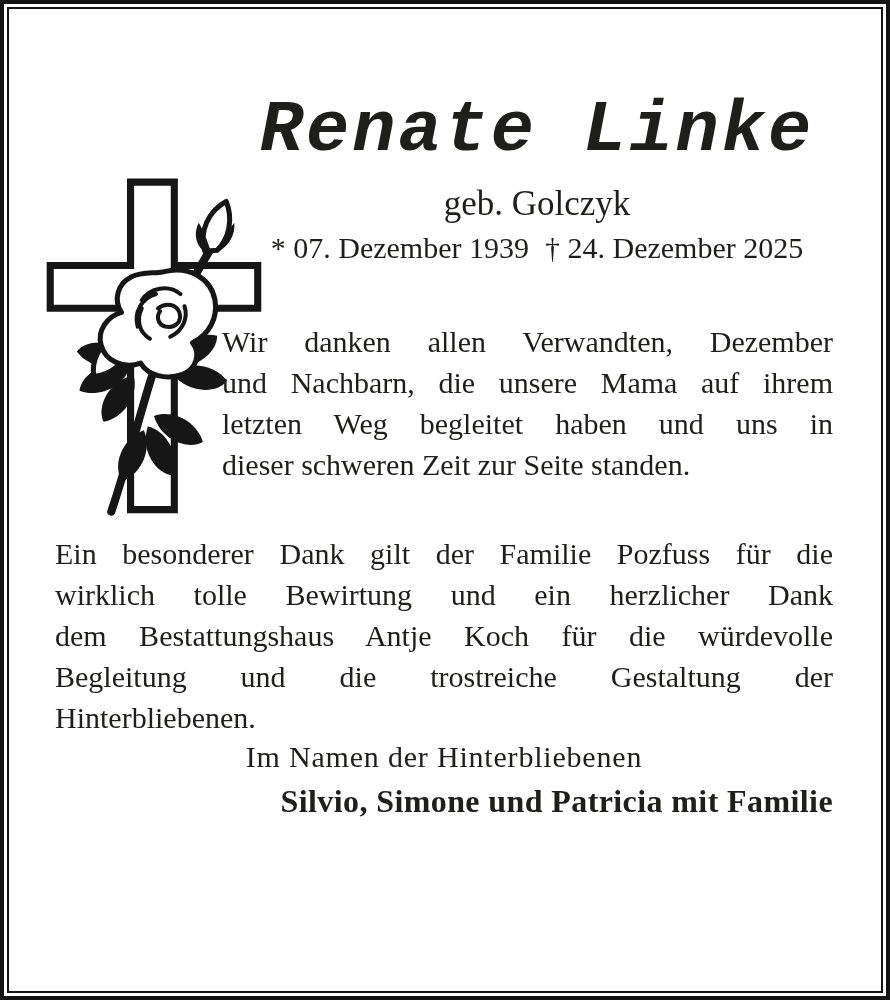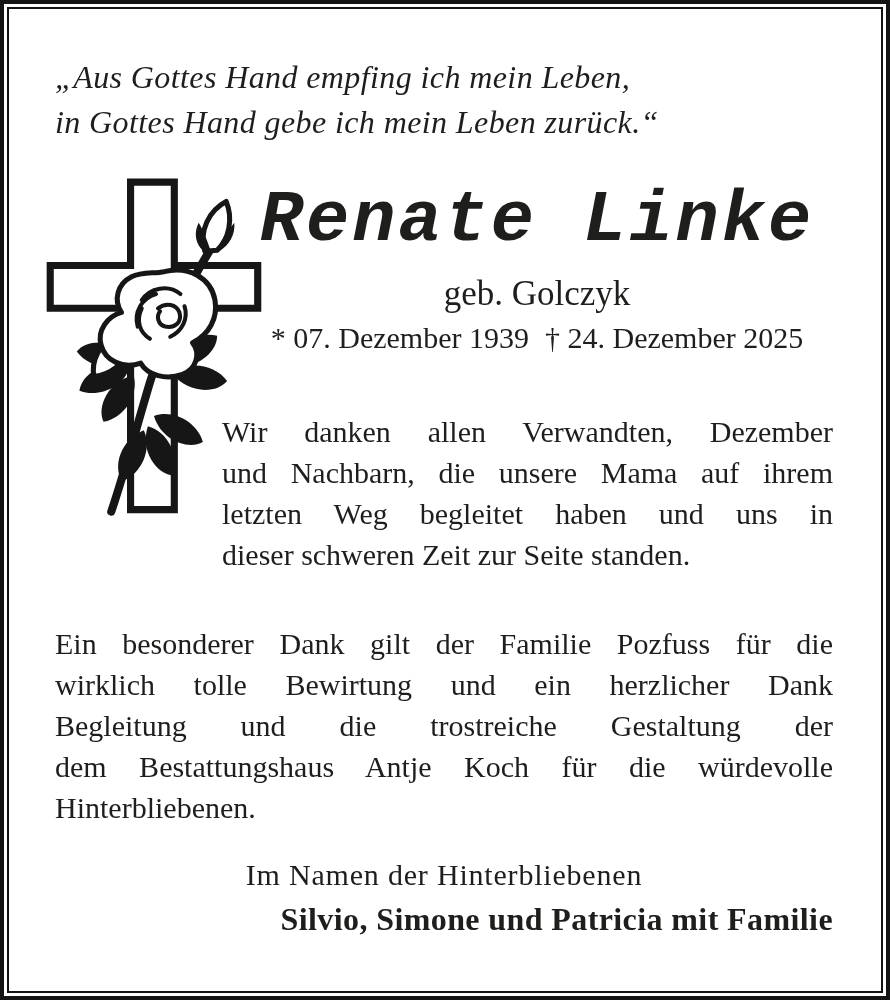--- a/index.html
+++ b/index.html
@@ -92,21 +92,21 @@
   }
   .para-1 {
     margin-left: 167px;
     margin-top: 54px;
   }
   .para-2 {
     margin-top: 48px;
   }
 
   
-  .signature { margin-top: 28px; }
+  .signature { }
   .closing-line {
     text-align: center;
     font-size: 30px;
     line-height: 38px;
     letter-spacing: 0.8px;
   }
   .family-line {
     text-align: right;
     font-weight: 700;
     font-size: 32px;
@@ -114,24 +114,20 @@
     margin-top: 5px;
     letter-spacing: 0.4px;
   }
 </style>
 </head>
 <body>
 
 <div class="frame">
   <div class="inner">
 
-    <div class="quote">
-        <div class="jline">„Aus Gottes Hand empfing ich mein Leben,</div>
-        <div class="jline last">in Gottes Hand gebe ich mein Leben zurück.“</div>
-      </div>
 
     <svg class="cross-art" viewBox="0 0 220 350" xmlns="http://www.w3.org/2000/svg">
 
       <path d="M85 8 H128 V90 H210 V132 H128 V330 H85 V132 H6 V90 H85 Z" fill="#ffffff" stroke="#161616" stroke-width="7"></path>
 
       <path d="M170 64 C140 110 118 160 104 205 C92 245 80 290 66 332" fill="none" stroke="#161616" stroke-width="8" stroke-linecap="round"></path>
 
       <g fill="#161616">
         <g transform="translate(86,182) rotate(205)">
             <path d="M0 0 C8 -18 34 -26 52 -16 C48 0 22 12 0 0 Z"></path>
@@ -184,22 +180,22 @@
     <div class="para para-1">
         <div class="jline">Wir danken allen Verwandten, Dezember</div>
         <div class="jline">und Nachbarn, die unsere Mama auf ihrem</div>
         <div class="jline">letzten Weg begleitet haben und uns in</div>
         <div class="jline last">dieser schweren Zeit zur Seite standen.</div>
       </div>
 
     <div class="para para-2">
         <div class="jline">Ein besonderer Dank gilt der Familie Pozfuss für die</div>
         <div class="jline">wirklich tolle Bewirtung und ein herzlicher Dank</div>
+        <div class="jline">dem Bestattungshaus Antje Koch für die würdevolle</div>
         <div class="jline">Begleitung und die trostreiche Gestaltung der</div>
-        <div class="jline">dem Bestattungshaus Antje Koch für die würdevolle</div>
         <div class="jline last">Hinterbliebenen.</div>
       </div>
 
     <div class="signature">
       <div class="closing-line">Im Namen der Hinterbliebenen</div>
       <div class="family-line">Silvio, Simone und Patricia mit Familie</div>
     </div>
 
   </div>
 </div>

